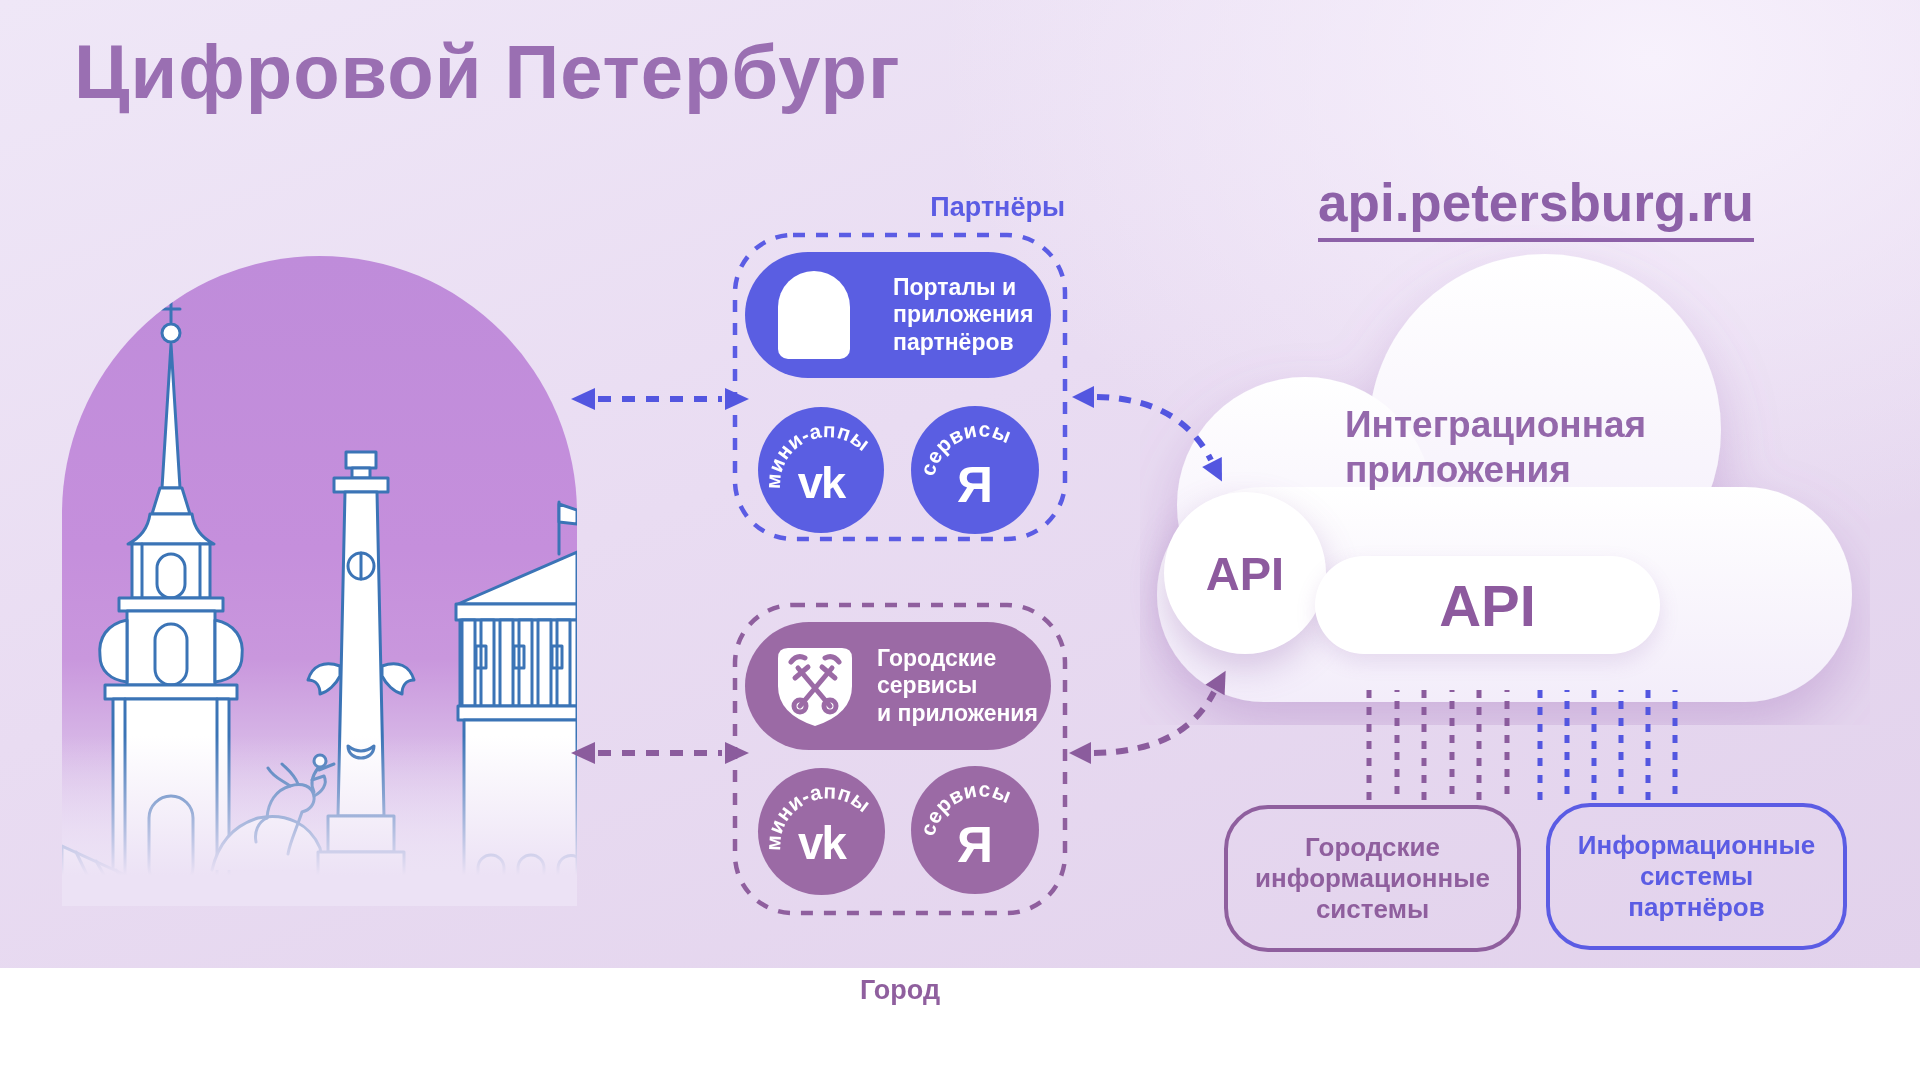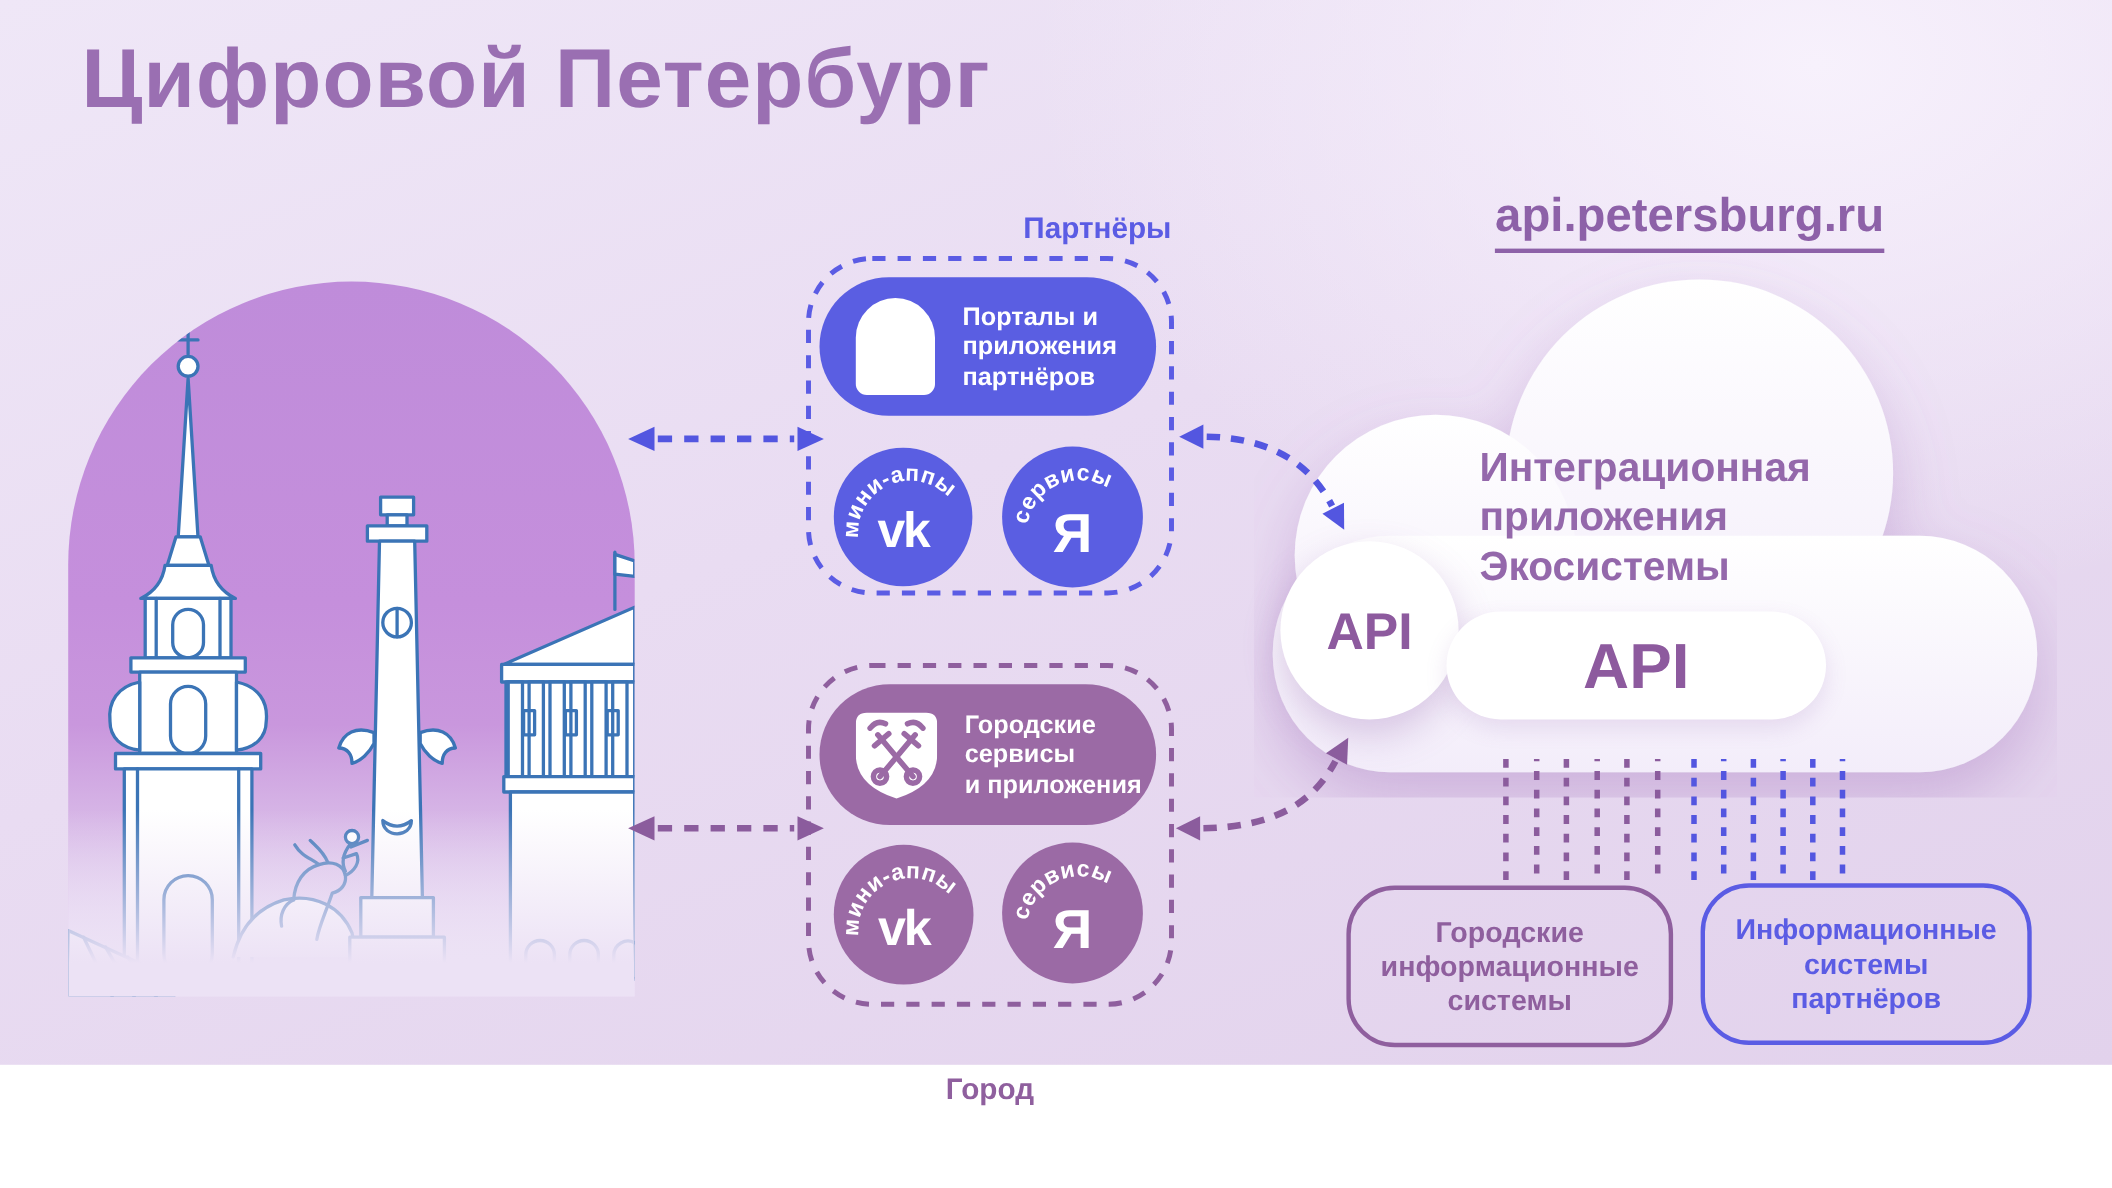--- a/index.html
+++ b/index.html
@@ -8,21 +8,21 @@
   .stage { position:relative; width:1920px; height:968px;
     background:
       radial-gradient(1300px 900px at 86% 6%, #f7f1fc 0%, rgba(247,241,252,0) 55%),
       linear-gradient(160deg, #efe7f7 0%, #e9dcf2 45%, #e2d2ec 100%);
   }
   .abs { position:absolute; }
 
   .page-title { left:74px; top:28px; font-size:76px; font-weight:700; letter-spacing:1px;
     color:var(--title_purple,#9a6fb2); }
 
-  .site-link { left:1318px; top:172px; width:436px; text-align:center; font-size:43px; font-weight:700;
+  .site-link { left:1318px; top:172px; width:436px; text-align:center; font-size:53px; font-weight:700;
     color:var(--link_purple,#8d61a8); }
   .site-link span { display:inline-block; padding-bottom:5px; border-bottom:4px solid var(--link_purple,#8d61a8); }
 
   
   .arch { left:62px; top:256px; width:515px; height:650px; border-radius:258px 258px 0 0; overflow:hidden;
     background:linear-gradient(180deg, #bf8cda 0%, #c58fdc 45%, #c997dd 62%, #dcc2ea 80%, #ecdff5 95%); }
   .arch-fade { left:0; bottom:0; width:100%; height:170px;
     background:linear-gradient(180deg, rgba(236,226,245,0) 0%, #ece2f5 82%); }
 
   
@@ -150,21 +150,21 @@
           <path d="M14,596 L40,650 M34,605 L60,650 M54,614 L80,650" fill="none"></path>
           <path d="M96,634 H515" fill="none"></path>
         </g>
       </g>
     </svg>
     <div class="abs arch-fade"></div>
   </div>
 
   <div class="abs grp-label blue" style="left:735px; top:192px;">Партнёры</div>
 
-  <div class="abs pill blue" style="left:745px; top:252px;">
+  <div class="abs pill blue" style="left:745px; top:252px;gap:18px;">
     <div class="arch-glyph"></div>
     <div class="pill-text">
       <span class="line">Порталы и</span>
       <span class="line">приложения</span>
       <span class="line">партнёров</span>
     </div>
   </div>
 
   <div class="abs circle blue" style="left:758px; top:407px; width:126px; height:126px;">
     <svg viewBox="0 0 128 128">
@@ -256,21 +256,20 @@
     <g filter="url(#cs)" fill="url(#cg)">
       <circle cx="405" cy="205" r="176"></circle>
       <circle cx="165" cy="280" r="128"></circle>
       <rect x="17" y="262" width="695" height="215" rx="107"></rect>
     </g>
   </svg>
 
   <div class="abs cloud-title">
     <span class="line">Интеграционная</span>
     <span class="line">приложения</span>
-    <span class="line">Экосистемы</span>
   </div>
 
   <div class="abs api-circle">API</div>
   <div class="abs api-pill">API</div>
 
   <div class="abs sys-box purple">
     <span class="line">Городские</span>
     <span class="line">информационные</span>
     <span class="line">системы</span>
   </div>

